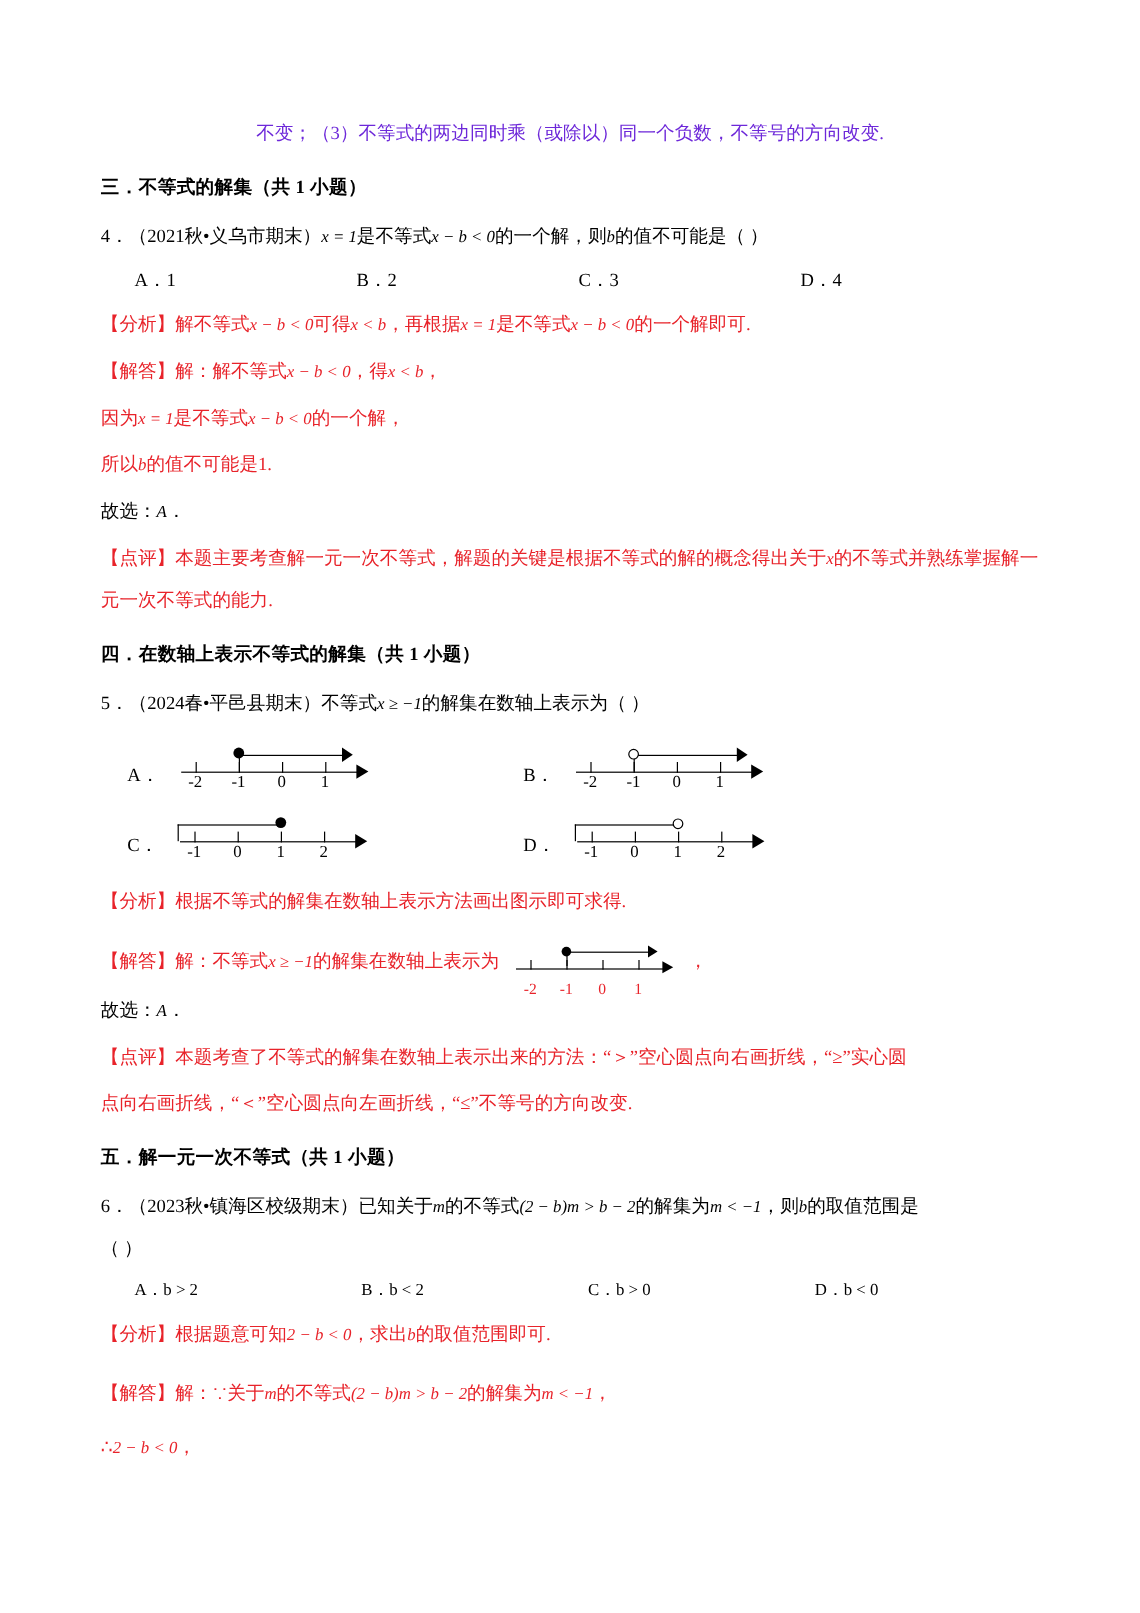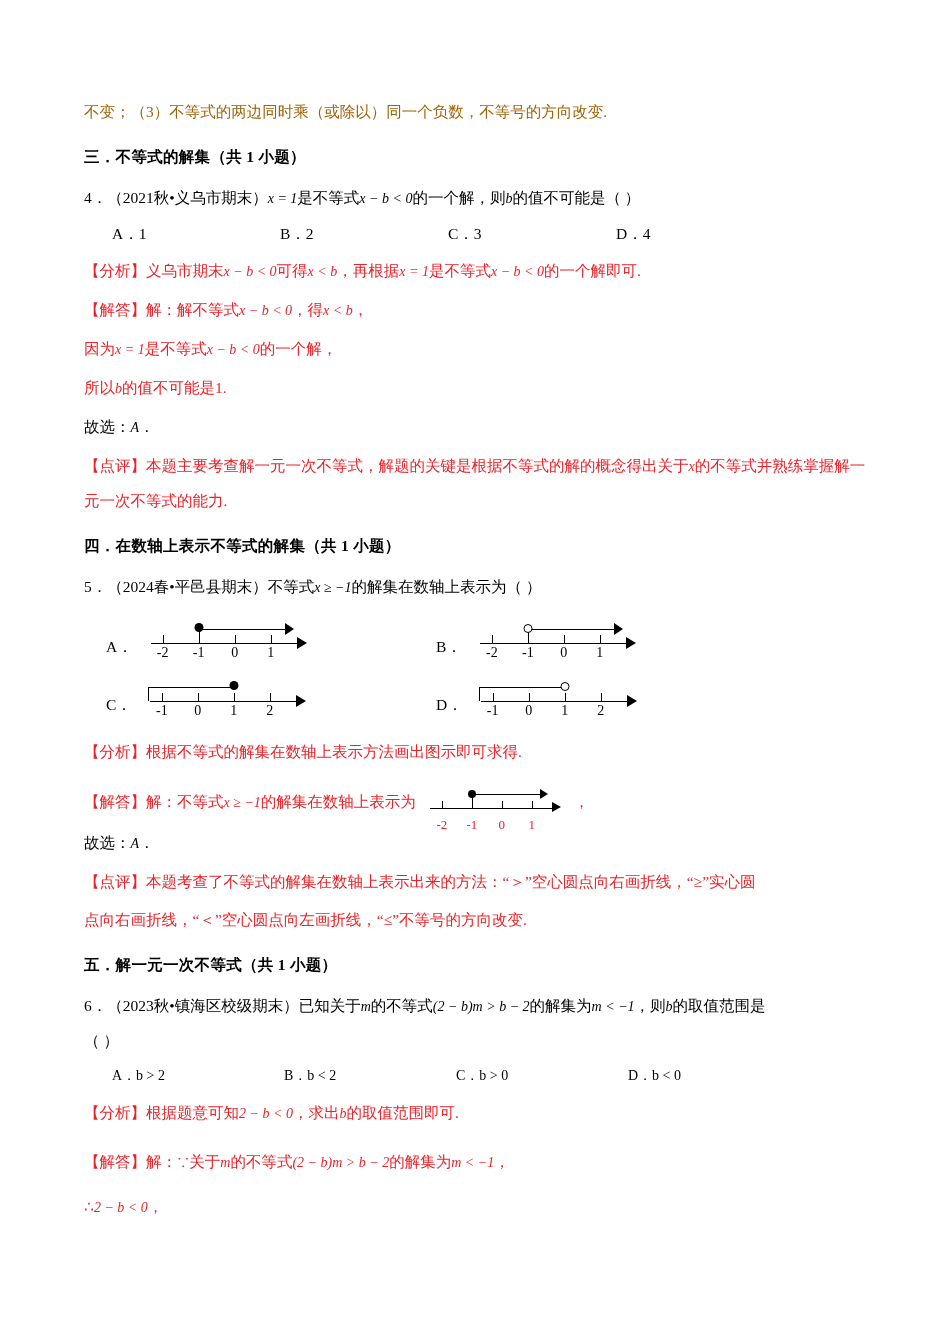--- a/index.html
+++ b/index.html
@@ -9,41 +9,42 @@
     font-family:"Liberation Serif", serif;
     color:#000;
   }
   .page{
     width:950px;
     min-height:1344px;
     padding:95px 84px 40px 84px;
     box-sizing:border-box;
     position:relative;
   }
-  .red{color:#a16207;}
+  .red{color:#6d28d9;text-align:center;}
   .blk{color:#000;}
   .wrapline{white-space:normal;line-height:34px;font-size:15.5px;margin:0;}
   .secthead{
     font-weight:bold;
     font-size:15.5px;
     line-height:36px;
     margin:10px 0 2px 0;
     letter-spacing:0.3px;
   }
   .q{
     font-size:15.5px;
     line-height:34px;
     margin:6px 0 0 0;
   }
   .opts{
     display:flex;
     font-size:15.5px;
     line-height:32px;
     margin:2px 0 0 0;
     padding-left:28px;
+    gap:17px;
   }
   .opts .opt{width:168px;}
   .opts .opt.w2{width:172px;}
   .mathsm{font-size:14px;font-style:italic;}
   .tagline{
     font-size:15.5px;
     line-height:34px;
     margin:4px 0 0 0;
     color:#e8232a;
   }
@@ -107,21 +108,21 @@
   </div>
 
   <div class="opts">
     <span class="opt">A．1</span>
     <span class="opt">B．2</span>
     <span class="opt">C．3</span>
     <span class="opt">D．4</span>
   </div>
 
   <div class="tagline">
-    <span>【分析】</span><span>义乌市期末</span><span class="mathsm">x − b &lt; 0</span><span>可得</span><span class="mathsm">x &lt; b</span><span>，再根据</span><span class="mathsm">x = 1</span><span>是不等式</span><span class="mathsm">x − b &lt; 0</span><span>的一个解即可.</span>
+    <span>【分析】</span><span>解不等式</span><span class="mathsm">x − b &lt; 0</span><span>可得</span><span class="mathsm">x &lt; b</span><span>，再根据</span><span class="mathsm">x = 1</span><span>是不等式</span><span class="mathsm">x − b &lt; 0</span><span>的一个解即可.</span>
   </div>
 
   <div class="tagline">
     <span>【解答】</span><span>解：解不等式</span><span class="mathsm">x − b &lt; 0</span><span>，得</span><span class="mathsm">x &lt; b</span><span>，</span>
   </div>
 
   <div class="tagline">
     <span>因为</span><span class="mathsm">x = 1</span><span>是不等式</span><span class="mathsm">x − b &lt; 0</span><span>的一个解，</span>
   </div>
 

